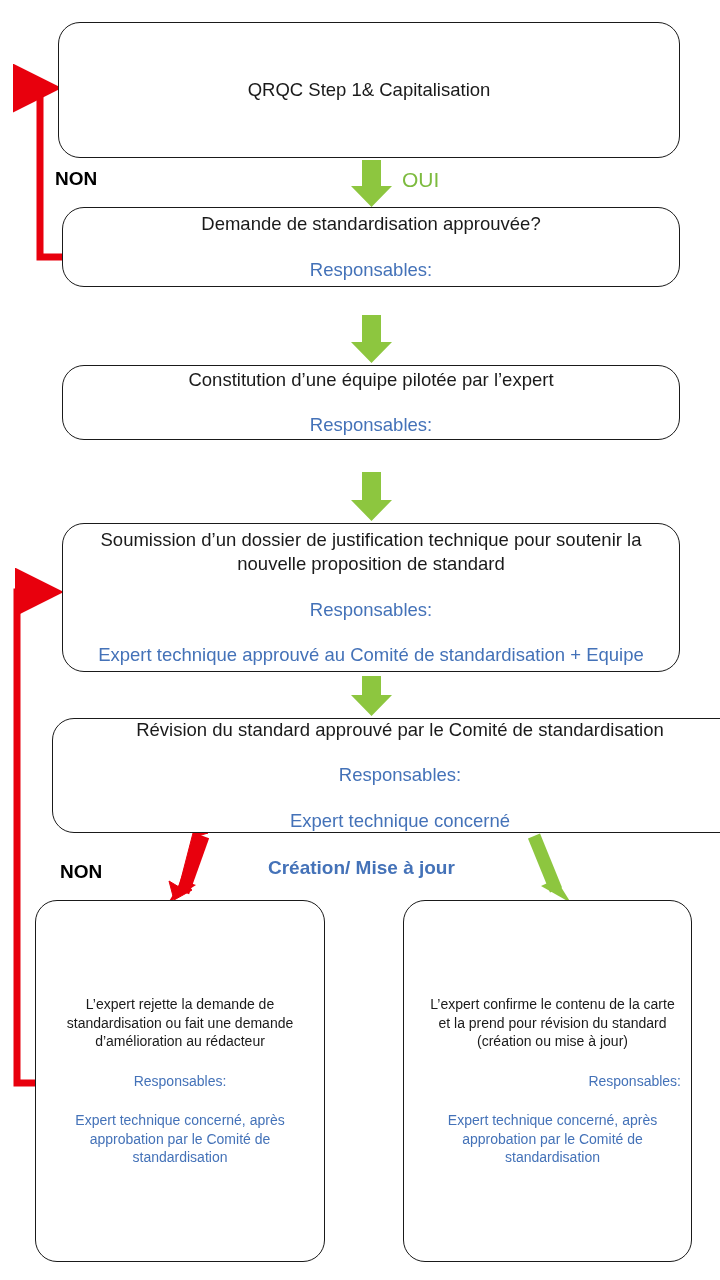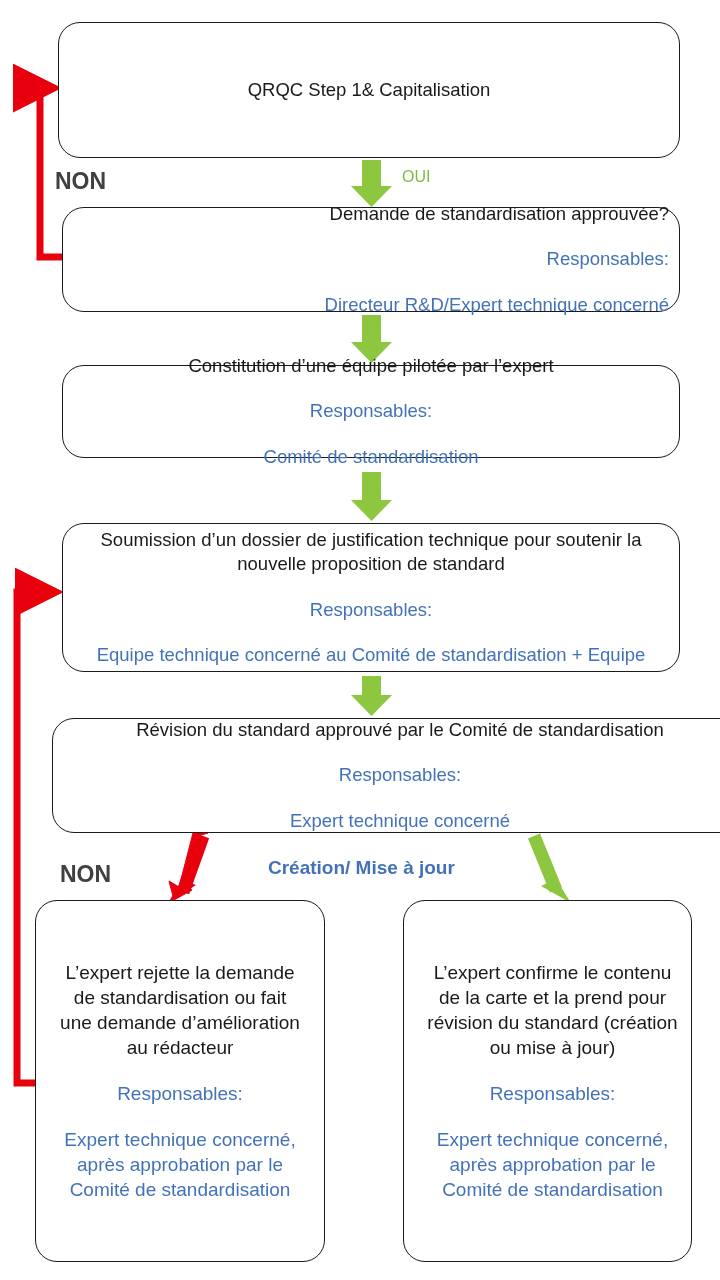--- a/index.html
+++ b/index.html
@@ -38,36 +38,36 @@
   }
   .line-blue {
     color: #4472b8;
     font-size: 18.5px;
     line-height: 1.30;
     white-space: pre-wrap;
     margin-top: 21px;
   }
   .node.small .line-black,
   .node.small .line-blue {
-    font-size: 19px;
+    font-size: 14px;
     line-height: 1.32;
   }
   .label {
     position: absolute;
     font-weight: bold;
     white-space: nowrap;
   }
   .label-non {
-    color: #404040;
-    font-size: 23px;
+    color: #000000;
+    font-size: 19px;
     font-weight: bold;
   }
   .label-oui {
     color: #7DBB3F;
-    font-size: 16px;
+    font-size: 21px;
     font-weight: normal;
   }
   .label-creation {
     color: #4472b8;
     font-size: 19px;
     font-weight: bold;
   }
   svg.overlay {
     position: absolute;
     left: 0;
@@ -122,51 +122,49 @@
     <g>
       <path d="M534,836 L556,890" stroke="#8DC63F" stroke-width="13" stroke-linecap="butt"></path>
       <path d="M571,903 L541,886 L556,879 Z" fill="#8DC63F"></path>
     </g>
   </svg>
 
   <div class="node" style="left:58px; top:22px; width:622px; height:136px;">
     <div class="line-black">QRQC Step 1&amp; Capitalisation</div>
   </div>
 
-  <div class="node" style="left:62px; top:207px; width:618px; height:105px;align-items:flex-end;">
+  <div class="node" style="left:62px; top:207px; width:618px; height:80px;">
     <div class="line-black">Demande de standardisation approuvée?</div>
     <div class="line-blue">Responsables:</div>
-    <div class="line-blue">Directeur R&amp;D/Expert technique concerné</div>
   </div>
 
-  <div class="node" style="left:62px; top:365px; width:618px; height:93px;">
+  <div class="node" style="left:62px; top:365px; width:618px; height:75px;">
     <div class="line-black">Constitution d’une équipe pilotée par l’expert</div>
     <div class="line-blue">Responsables:</div>
-    <div class="line-blue">Comité de standardisation</div>
   </div>
 
   <div class="node" style="left:62px; top:523px; width:618px; height:149px; padding-left:14px; padding-right:14px;">
     <div class="line-black">Soumission d’un dossier de justification technique pour soutenir la nouvelle proposition de standard</div>
     <div class="line-blue">Responsables:</div>
-    <div class="line-blue">Equipe technique concerné au Comité de standardisation + Equipe</div>
+    <div class="line-blue">Expert technique approuvé au Comité de standardisation + Equipe</div>
   </div>
 
   <div class="node" style="left:52px; top:718px; width:696px; height:115px; padding-left:40px; padding-right:40px;">
     <div class="line-black">Révision du standard approuvé par le Comité de standardisation</div>
     <div class="line-blue">Responsables:</div>
     <div class="line-blue">Expert technique concerné</div>
   </div>
 
   <div class="node small" style="left:35px; top:900px; width:290px; height:362px; padding-left:20px; padding-right:20px;">
     <div class="line-black">L’expert rejette la demande de standardisation ou fait une demande d’amélioration au rédacteur</div>
     <div class="line-blue">Responsables:</div>
     <div class="line-blue">Expert technique concerné, après approbation par le Comité de standardisation</div>
   </div>
 
-  <div class="node small" style="left:403px; top:900px; width:289px; height:362px; padding-left:20px; ">
+  <div class="node small" style="left:403px; top:900px; width:289px; height:362px; padding-left:20px; align-items:flex-end;">
     <div class="line-black">L’expert confirme le contenu de la carte et la prend pour révision du standard (création ou mise à jour)</div>
     <div class="line-blue">Responsables:</div>
     <div class="line-blue">Expert technique concerné, après approbation par le Comité de standardisation</div>
   </div>
 
   <div class="label label-non" style="left:55px; top:168px;">NON</div>
 
   <div class="label label-oui" style="left:402px; top:168px;">OUI</div>
 
   <div class="label label-non" style="left:60px; top:861px;">NON</div>

